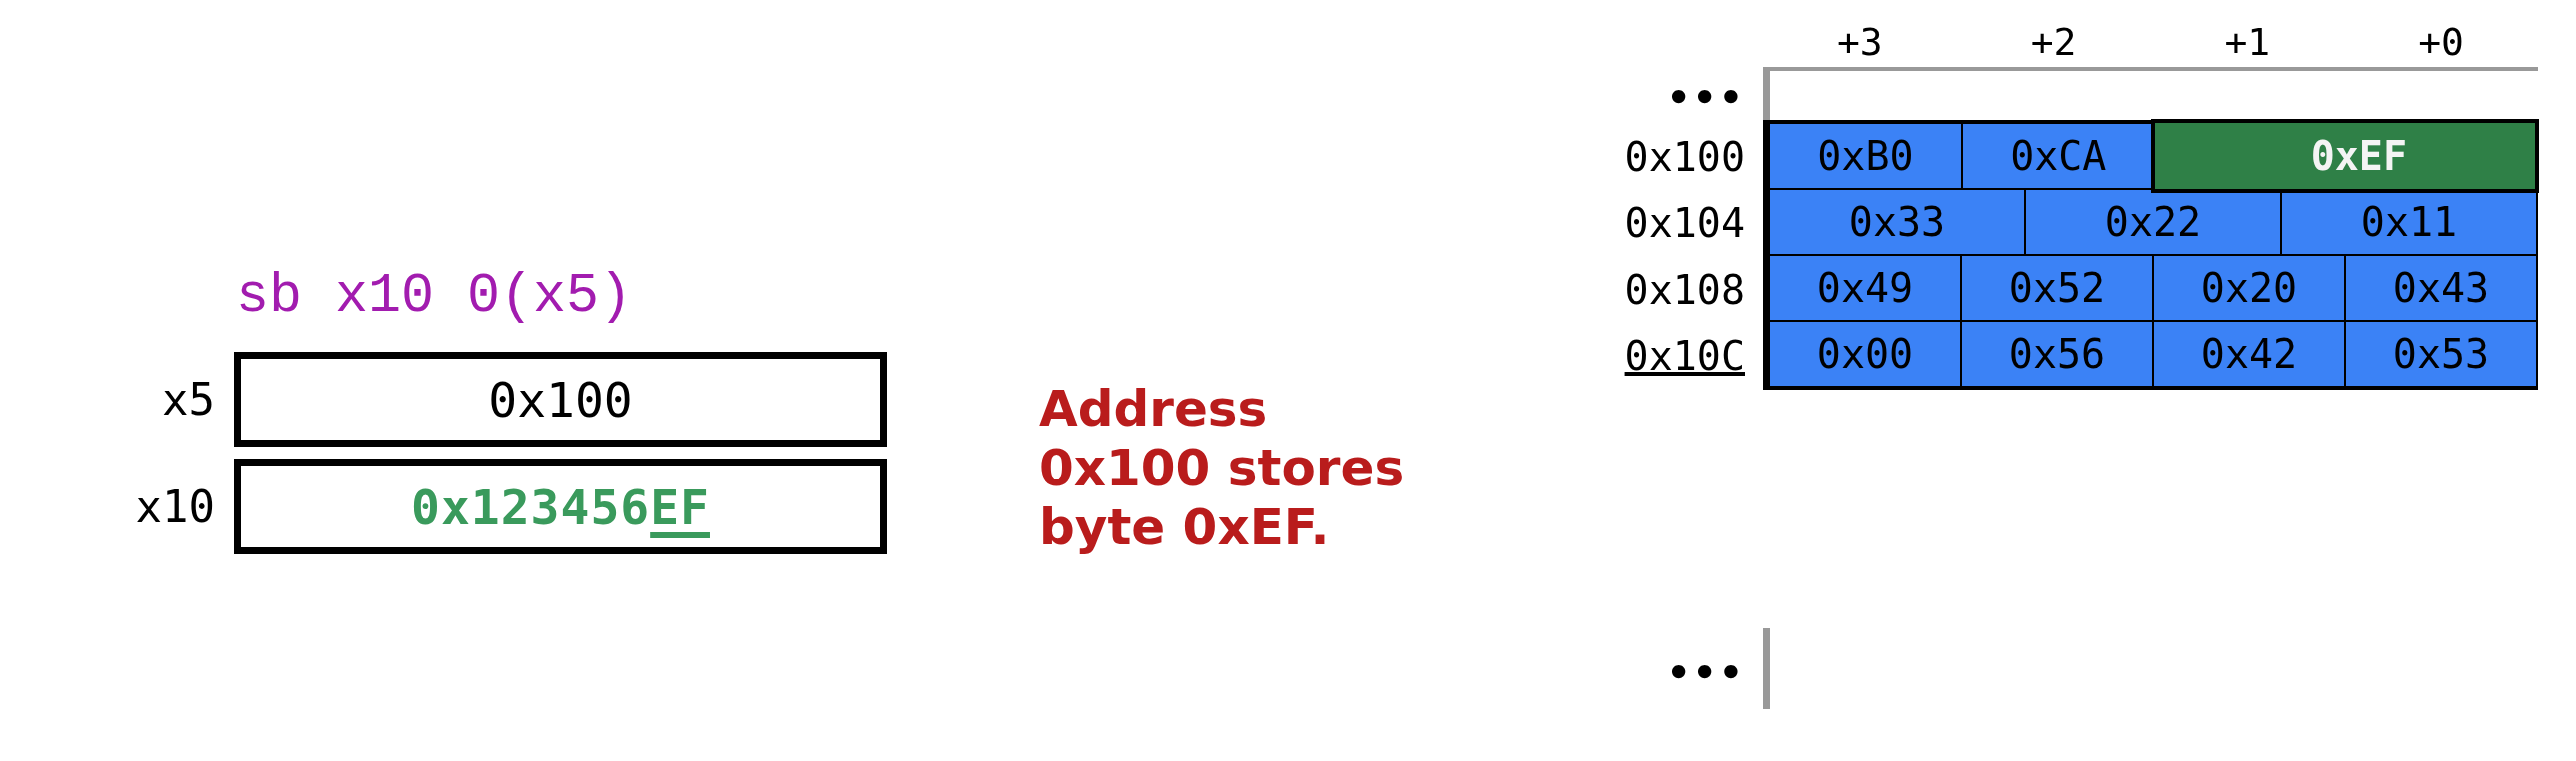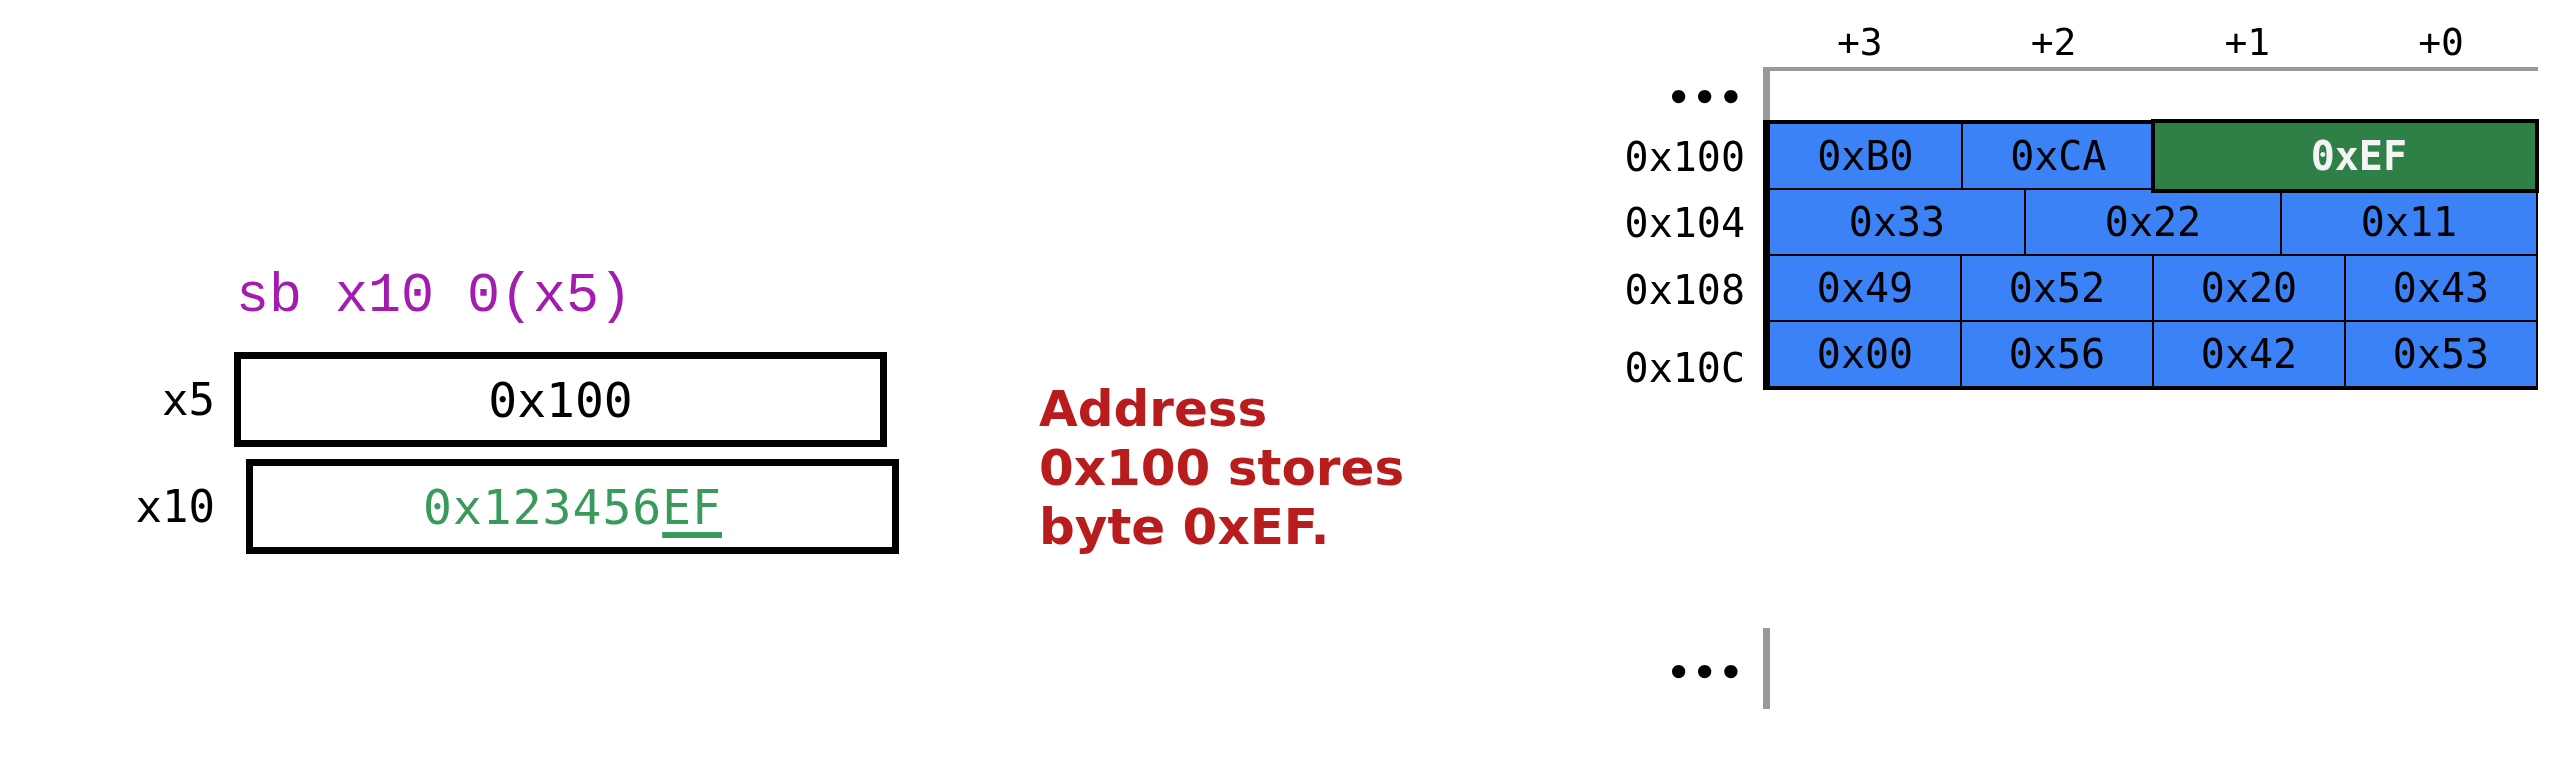--- a/index.html
+++ b/index.html
@@ -36,21 +36,21 @@
     letter-spacing: 0px;
   }
 
   .reg-row {
     position: absolute;
     left: 0;
     display: flex;
     align-items: center;
   }
   #reg-row-x5  { top: 352px; }
-  #reg-row-x10 { top: 459px; gap: 12px; }
+  #reg-row-x10 { top: 459px; }
 
   .reg-label {
     width: 234px;
     text-align: right;
     padding-right: 19px;
     box-sizing: border-box;
     font-family: "DejaVu Sans Mono", monospace;
     font-size: 44px;
     line-height: 51px;
     color: #000000;
@@ -63,21 +63,21 @@
     box-sizing: border-box;
     background: #ffffff;
     display: flex;
     align-items: center;
     justify-content: center;
     font-family: "DejaVu Sans Mono", monospace;
     font-size: 48px;
     line-height: 48px;
   }
   .reg-box.plain  { color: #000000; font-weight: normal; }
-  .reg-box.accent { color: #3a9a5c; font-weight: normal; letter-spacing: 1px; }
+  .reg-box.accent { color: #3a9a5c; font-weight: bold; letter-spacing: 1px; }
   .reg-box .underline { text-decoration: underline; text-underline-offset: 7.6px; text-decoration-thickness: 5.7px; }
 
   #annotation {
     position: absolute;
     left: 1039px;
     top: 380px;
     width: 400px;
     font-family: "DejaVu Sans", sans-serif;
     font-size: 50px;
     line-height: 59px;
@@ -258,15 +258,15 @@
         <div class="mem-cell">0x00</div>
         <div class="mem-cell">0x56</div>
         <div class="mem-cell">0x42</div>
         <div class="mem-cell">0x53</div>
       </div>
     </div>
   <div id="addr-gutter"></div>
 <div class="addr-label" style="top: 137px;">0x100</div>
     <div class="addr-label" style="top: 203px;">0x104</div>
     <div class="addr-label" style="top: 270px;">0x108</div>
-    <div class="addr-label" style="top: 348px;">0x10C</div>
+    <div class="addr-label" style="top: 336px; text-decoration: underline;">0x10C</div>
   </div>
 
 
 </body></html>

